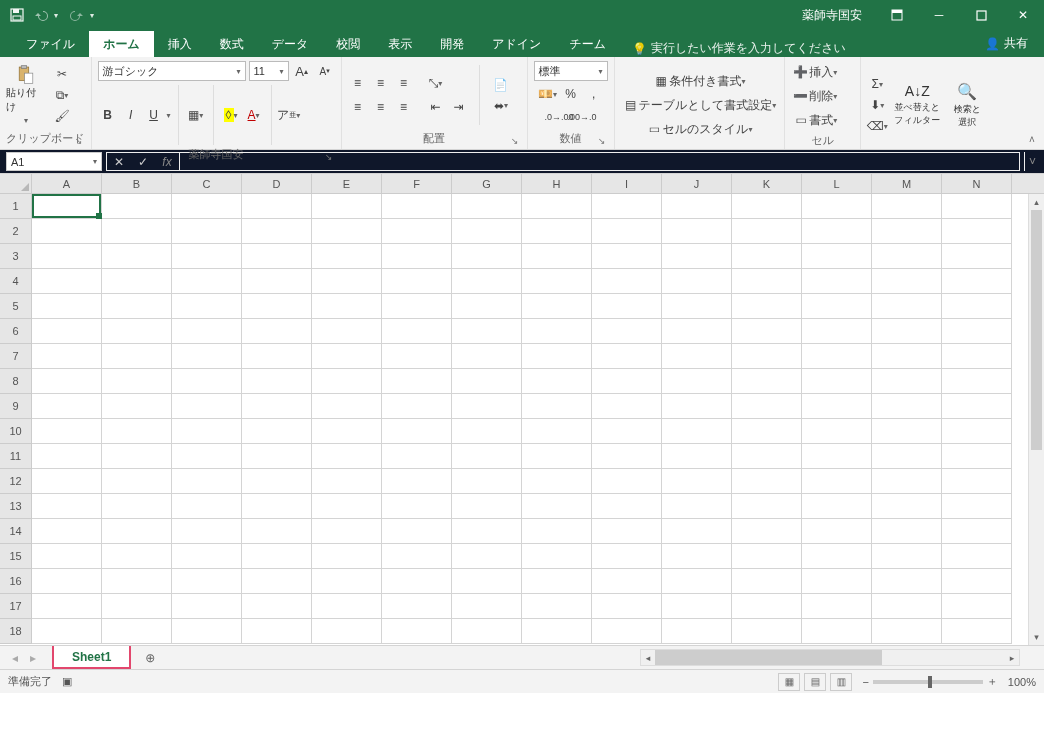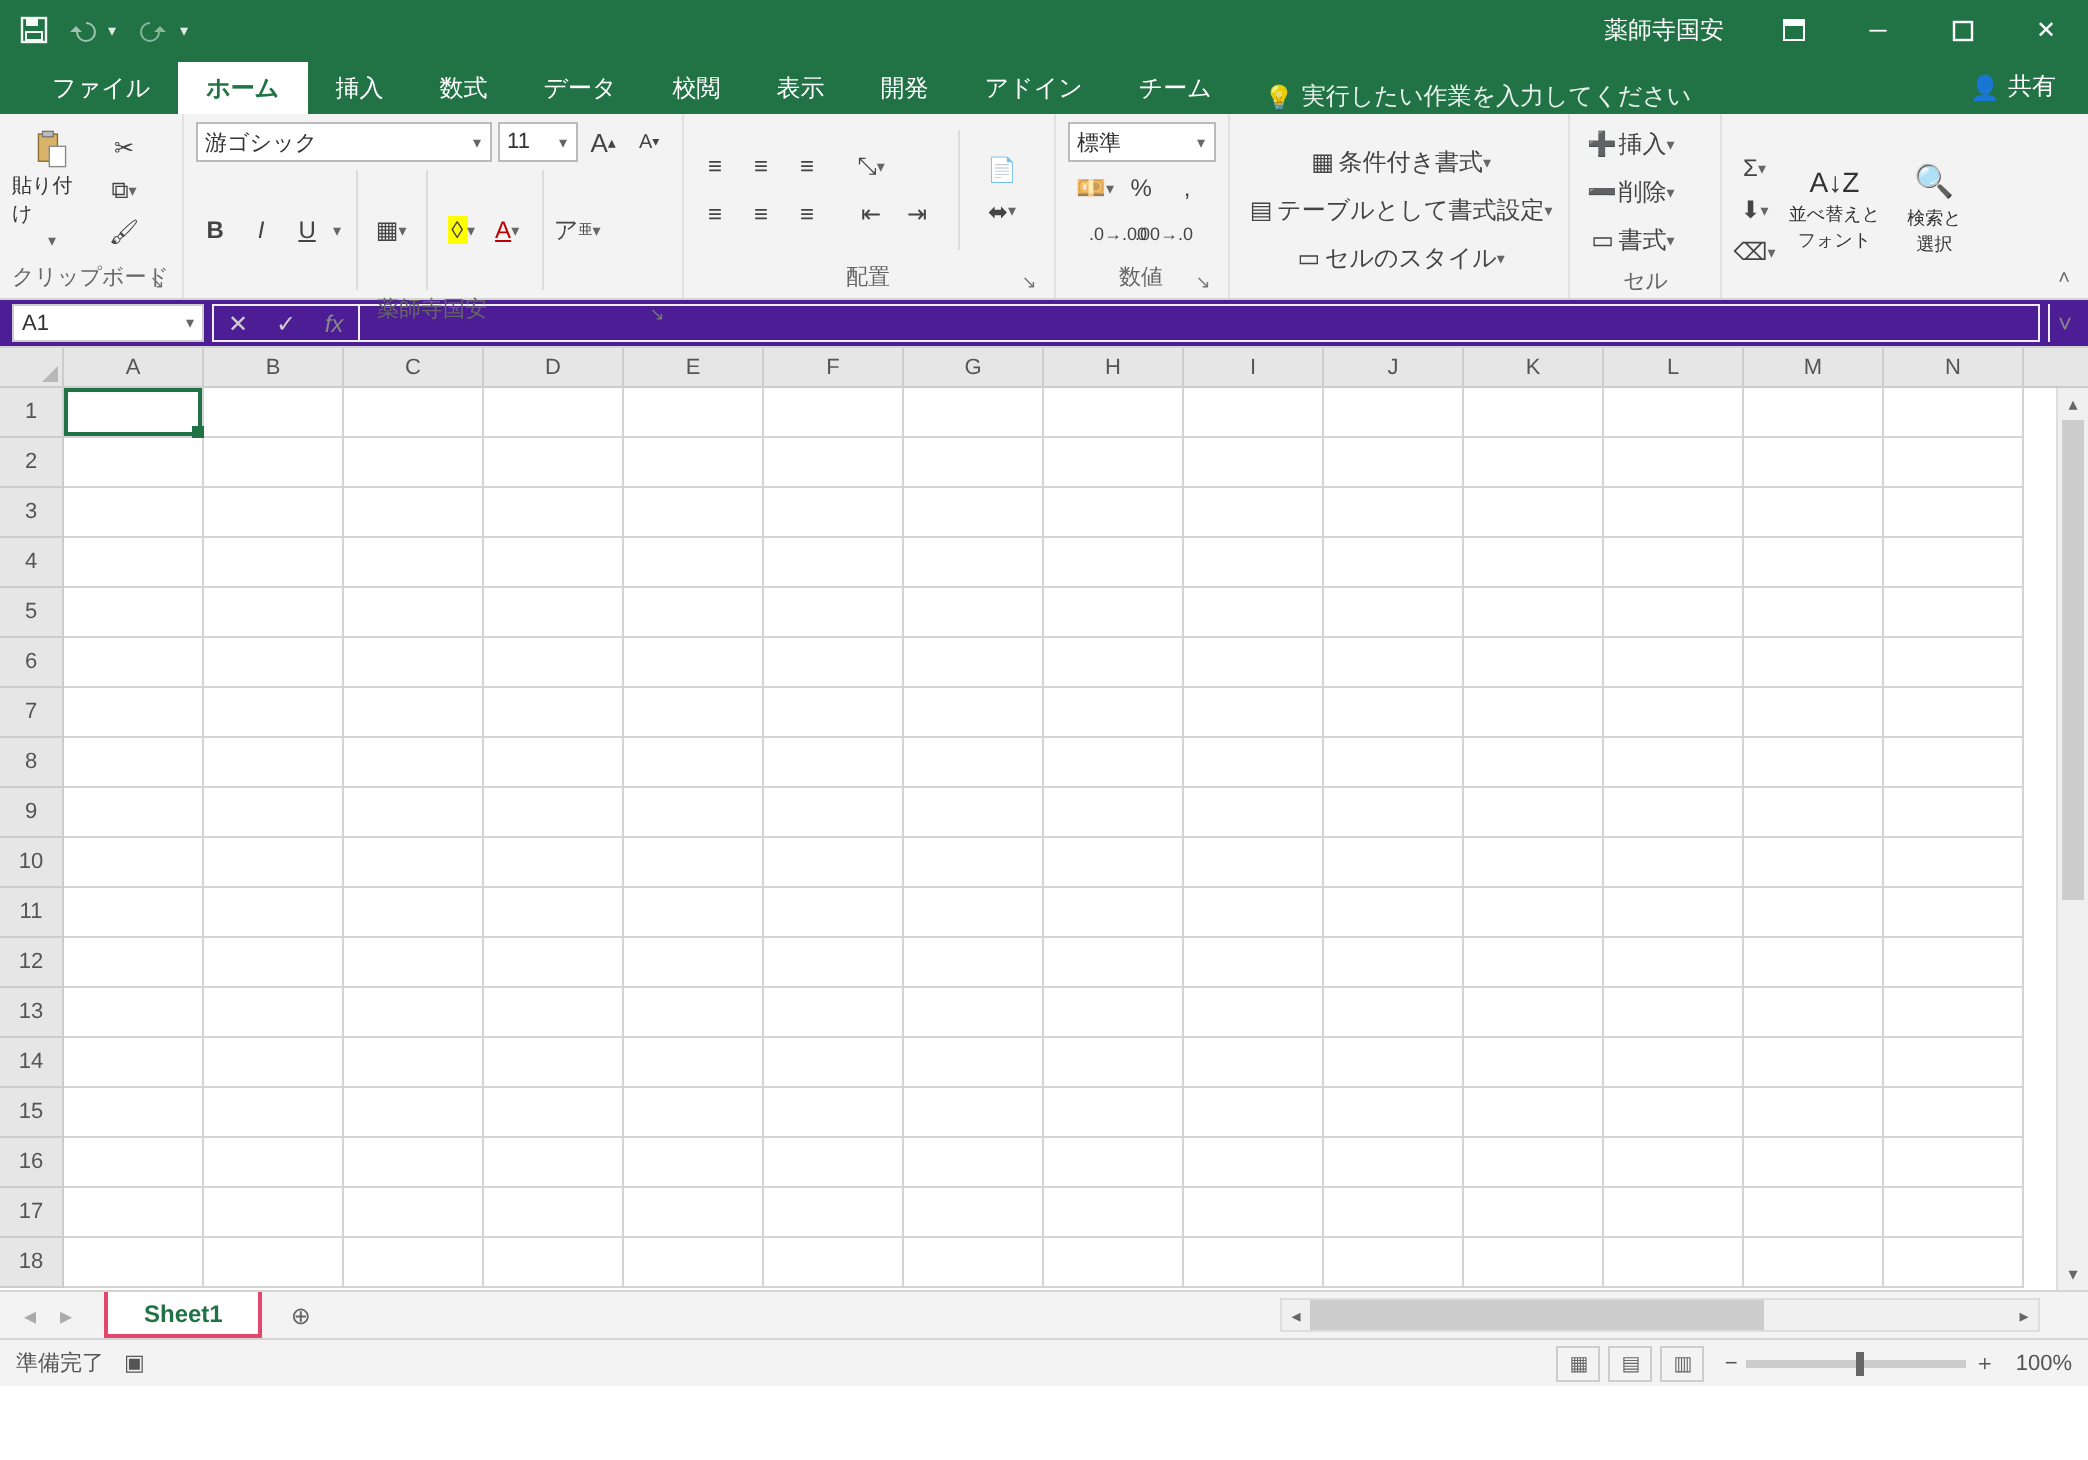--- a/index.html
+++ b/index.html
@@ -32,21 +32,21 @@
 .smallbtn { width:20px; height:20px; display:flex; align-items:center; justify-content:center; border-radius:2px; font-size:12px; color:#444;}
 .col3 { display:flex; flex-direction:column; gap:1px; }
 .row { display:flex; align-items:center; gap:3px;}
 .sel { border:1px solid #bbb; background:#fff; height:20px; font-size:11px; padding:0 4px; display:flex; align-items:center; justify-content:space-between; gap:4px;}
 .iconbox { width:16px;height:16px; display:inline-flex; align-items:center;justify-content:center;}
 .dd { font-size:8px; color:#666;}
 .spacer { width:1px; background:#ddd; height:60px; margin:0 4px;}
 .collapse-btn { position:absolute; right:4px; bottom:2px; font-size:10px; color:#666; width:16px;height:16px;display:flex;align-items:center;justify-content:center;}
 
 
-.fbar { height:24px; background:#4c1d95; border-bottom:1px solid #d4d4d4; display:flex; align-items:stretch;}
+.fbar { height:24px; background:#0f172a; border-bottom:1px solid #d4d4d4; display:flex; align-items:stretch;}
 .namebox { width:96px; border:1px solid #ccc; margin:2px 4px 2px 6px; display:flex; align-items:center; padding:0 4px; font-size:11px; justify-content:space-between; background:#fff;}
 .fbar-btns { display:flex; align-items:center; border:1px solid #eee; border-right:none; margin:2px 0; }
 .fbar-btn { width:24px; display:flex; align-items:center; justify-content:center; color:#888;}
 .fbar-input { flex:1; border:1px solid #eee; margin:2px 4px 2px 0; padding:0 4px;}
 .fbar-expand { width:16px; display:flex; align-items:center; justify-content:center; color:#888; border-left:1px solid #eee; margin:2px 4px 2px 0;}
 
 
 .sheet-area { position:relative; height: 471px; overflow:hidden; display:flex; }
 .rowhdr { width:32px; background:#e6e6e6;}
 .grid { flex:1; position:relative; overflow:hidden;}
@@ -317,21 +317,21 @@
   <div class="ribbon-group" style="border-right:none; flex:1;">
     <div class="group-body">
       <div class="col3">
         <div class="smallbtn">Σ <span class="dd">▾</span></div>
         <div class="smallbtn">⬇ <span class="dd">▾</span></div>
         <div class="smallbtn">⌫ <span class="dd">▾</span></div>
       </div>
       <div class="bigbtn" style="width:48px;">
         <span style="font-size:14px;">A↓Z</span>
         <span style="font-size:9px; text-align:center; white-space:pre;">並べ替えと
-フォント</span>
+フィルター</span>
       </div>
       <div class="bigbtn" style="width:40px;">
         <span style="font-size:16px;">🔍</span>
         <span style="font-size:9px; text-align:center; white-space:pre;">検索と
 選択</span>
       </div>
     </div>
   </div>
 
   <div class="collapse-btn">˄</div>

